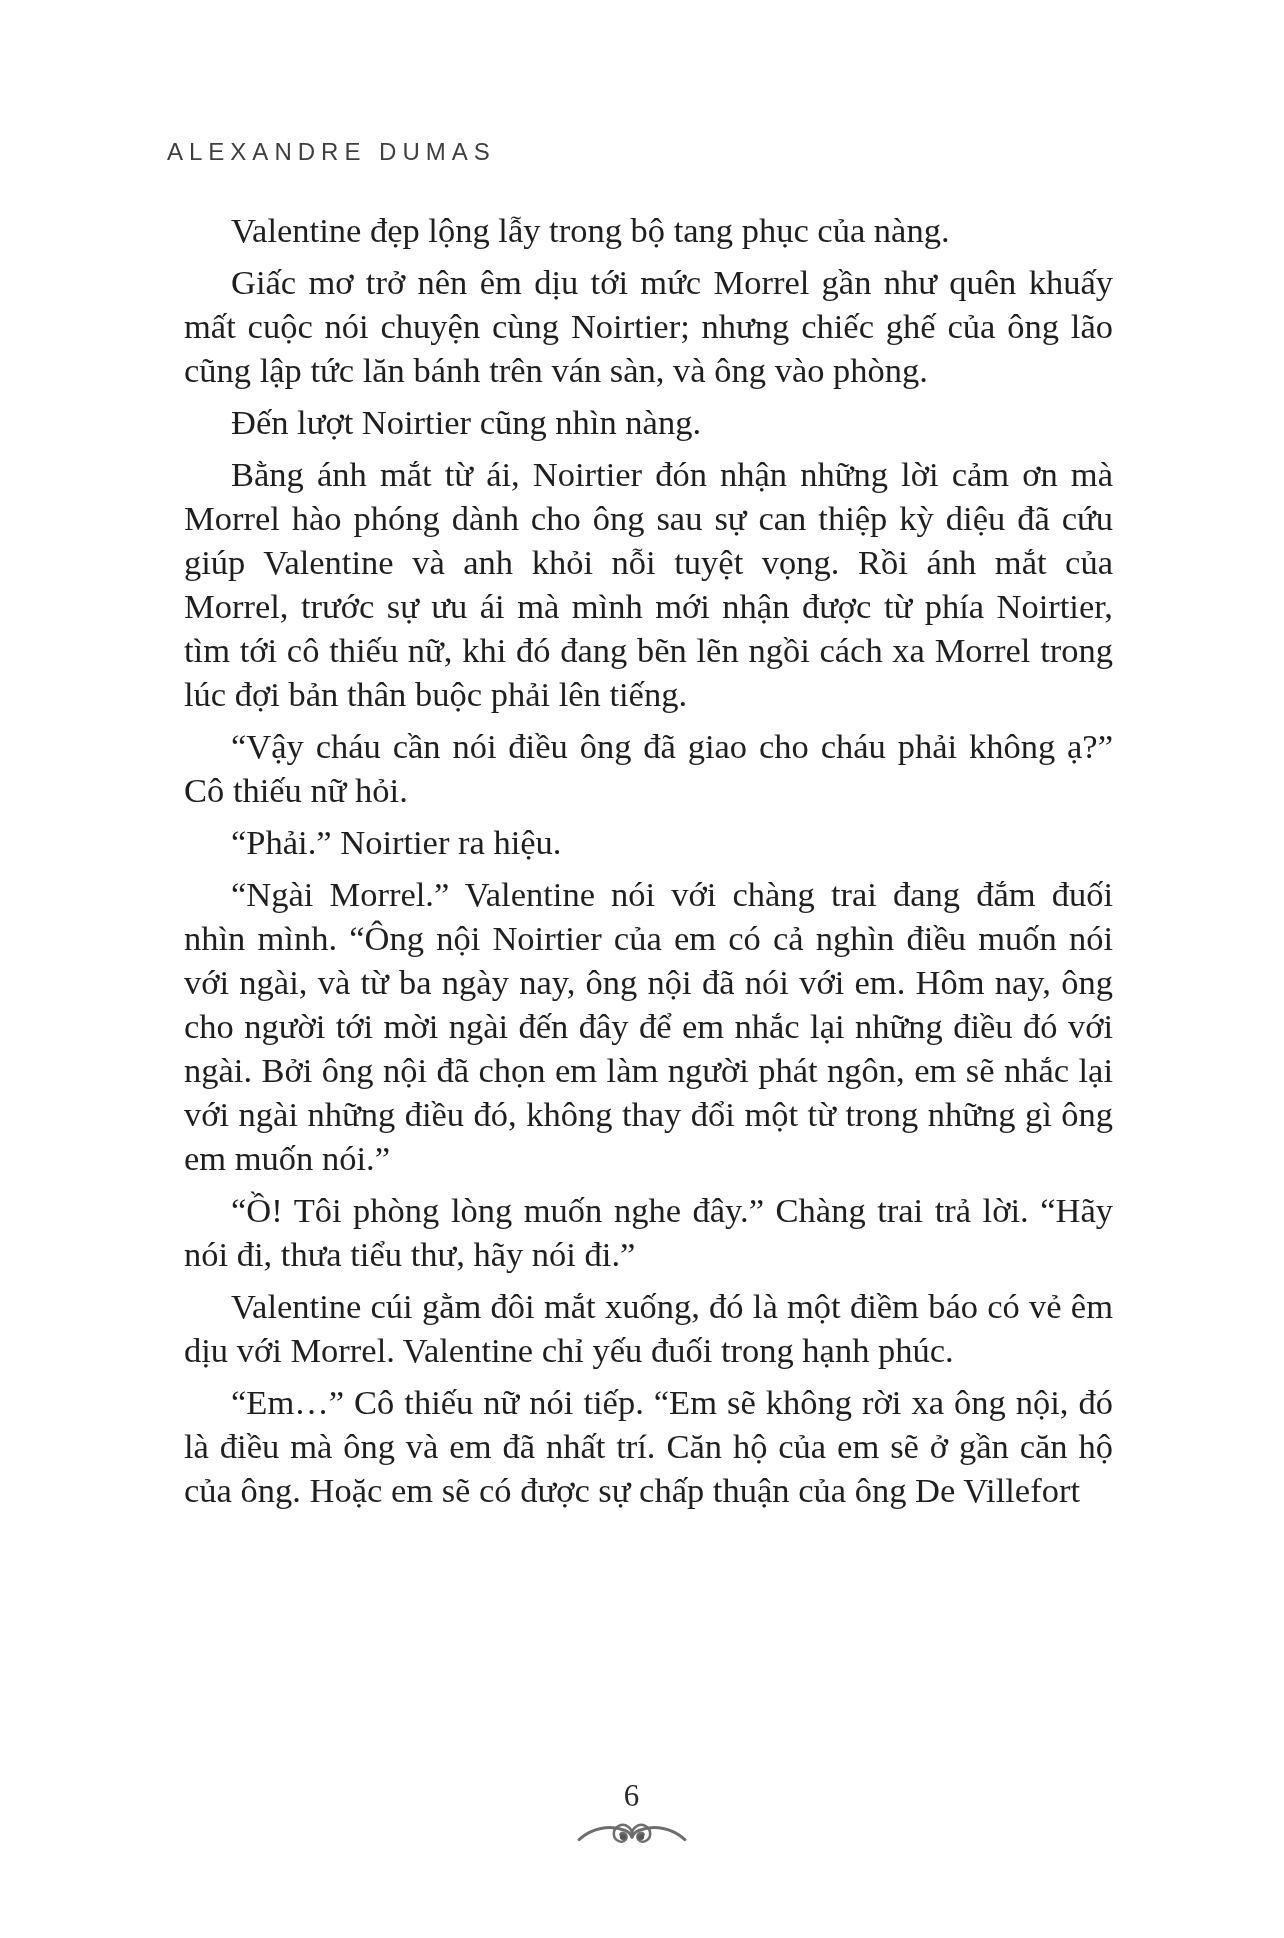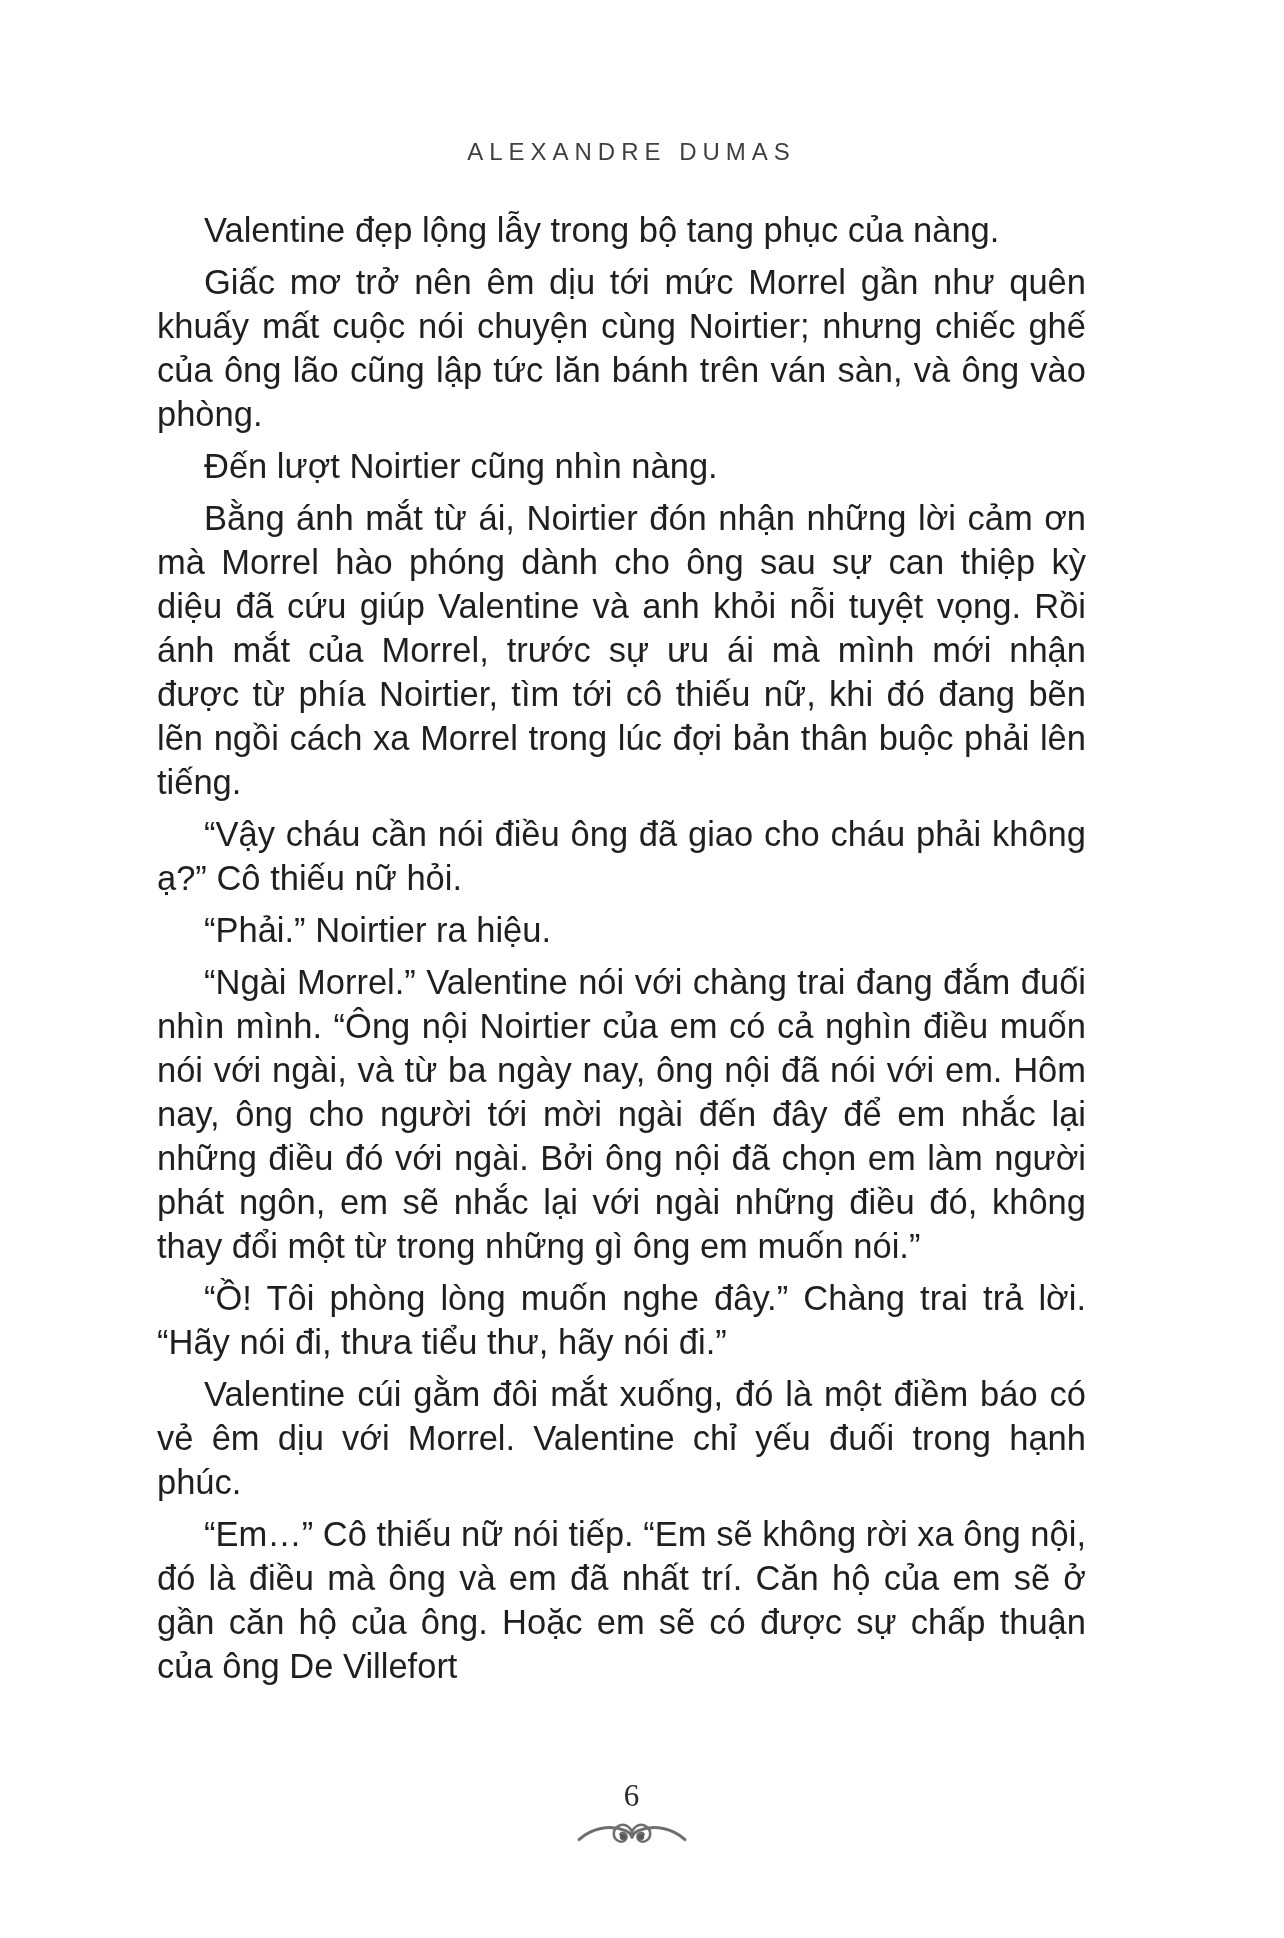--- a/index.html
+++ b/index.html
@@ -13,34 +13,33 @@
     height: 1938px;
     margin: 0 auto;
     background: #ffffff;
     overflow: hidden;
   }
   .running-head {
     position: absolute;
     top: 138px;
     left: 167px;
     width: 929px;
-    text-align: center;
     font-family: "Liberation Sans", sans-serif;
     font-weight: 300;
     font-size: 24px;
     letter-spacing: 6px;
     color: #3f3f3f;
     text-transform: uppercase;
   }
   .body-text {
     position: absolute;
     top: 208px;
-    left: 157px;
+    left: 184px;
     width: 929px;
-    font-family: Liberation Sans, sans-serif;
+    font-family: Liberation Serif, serif;
     font-size: 34.5px;
     line-height: 44px;
     color: #1f1f1f;
     text-align: justify;
   }
   .body-text p {
     margin: 0 0 8px 0;
     text-indent: 47px;
   }
   .page-footer {

